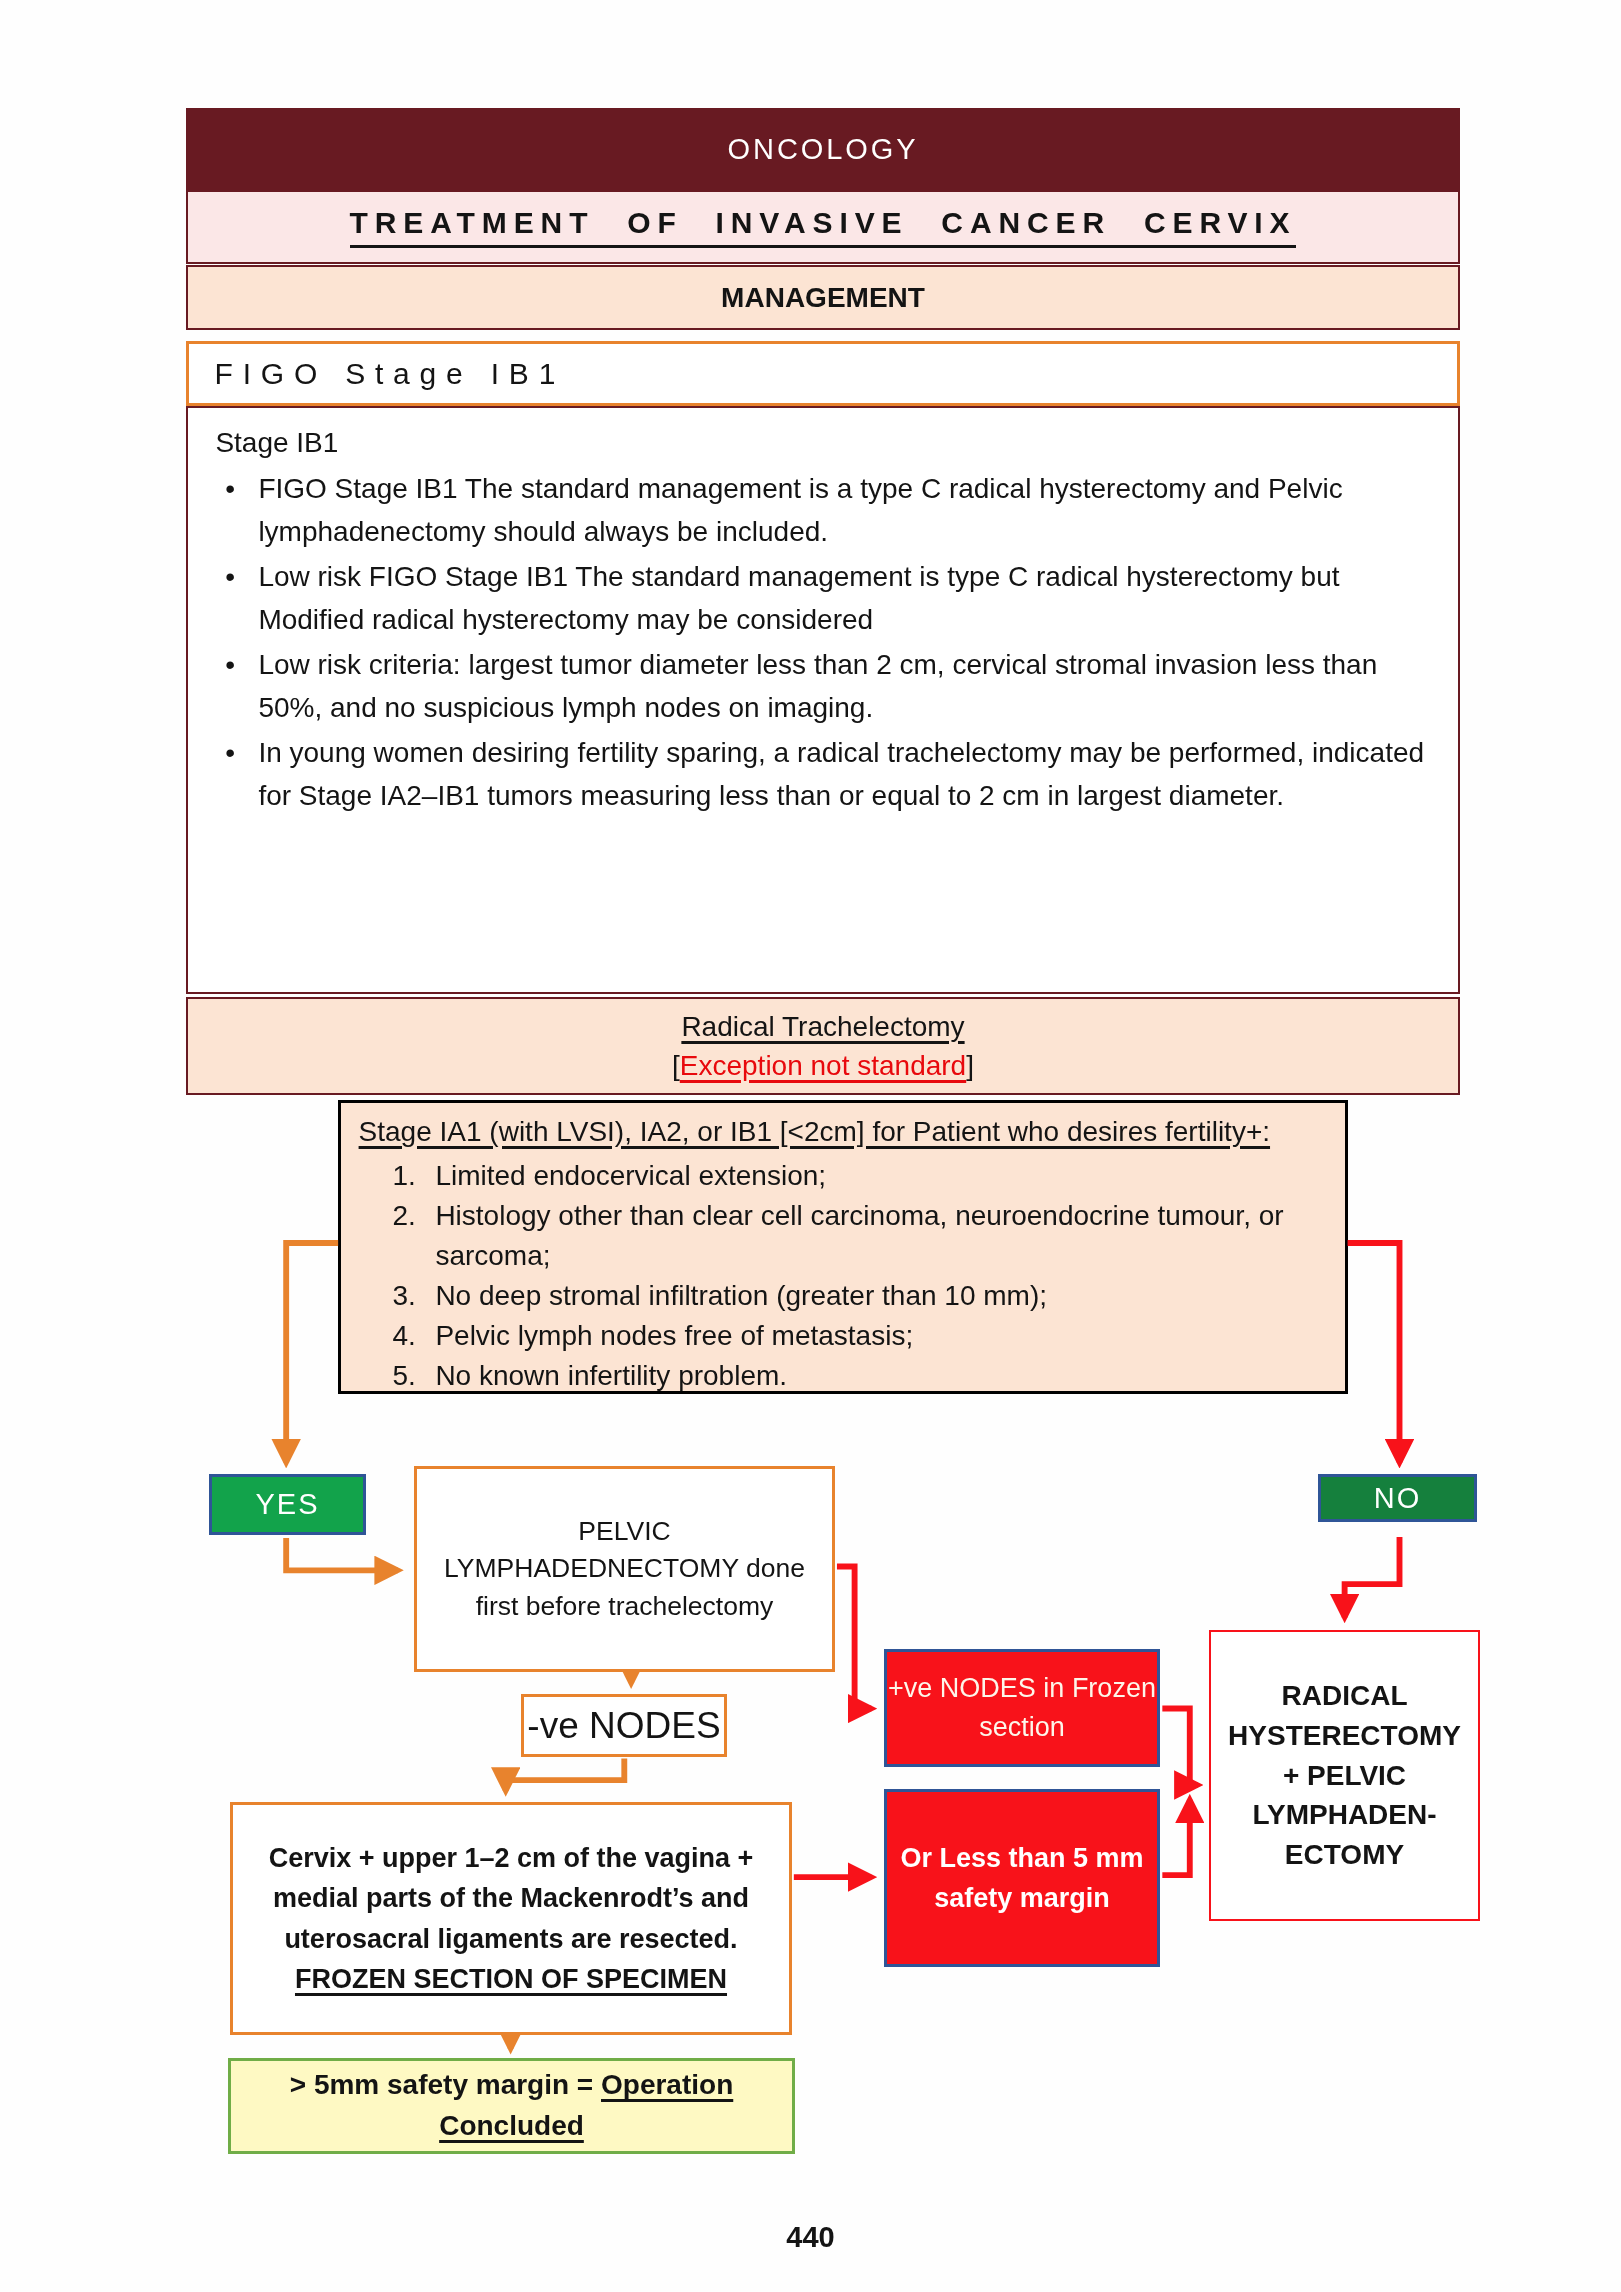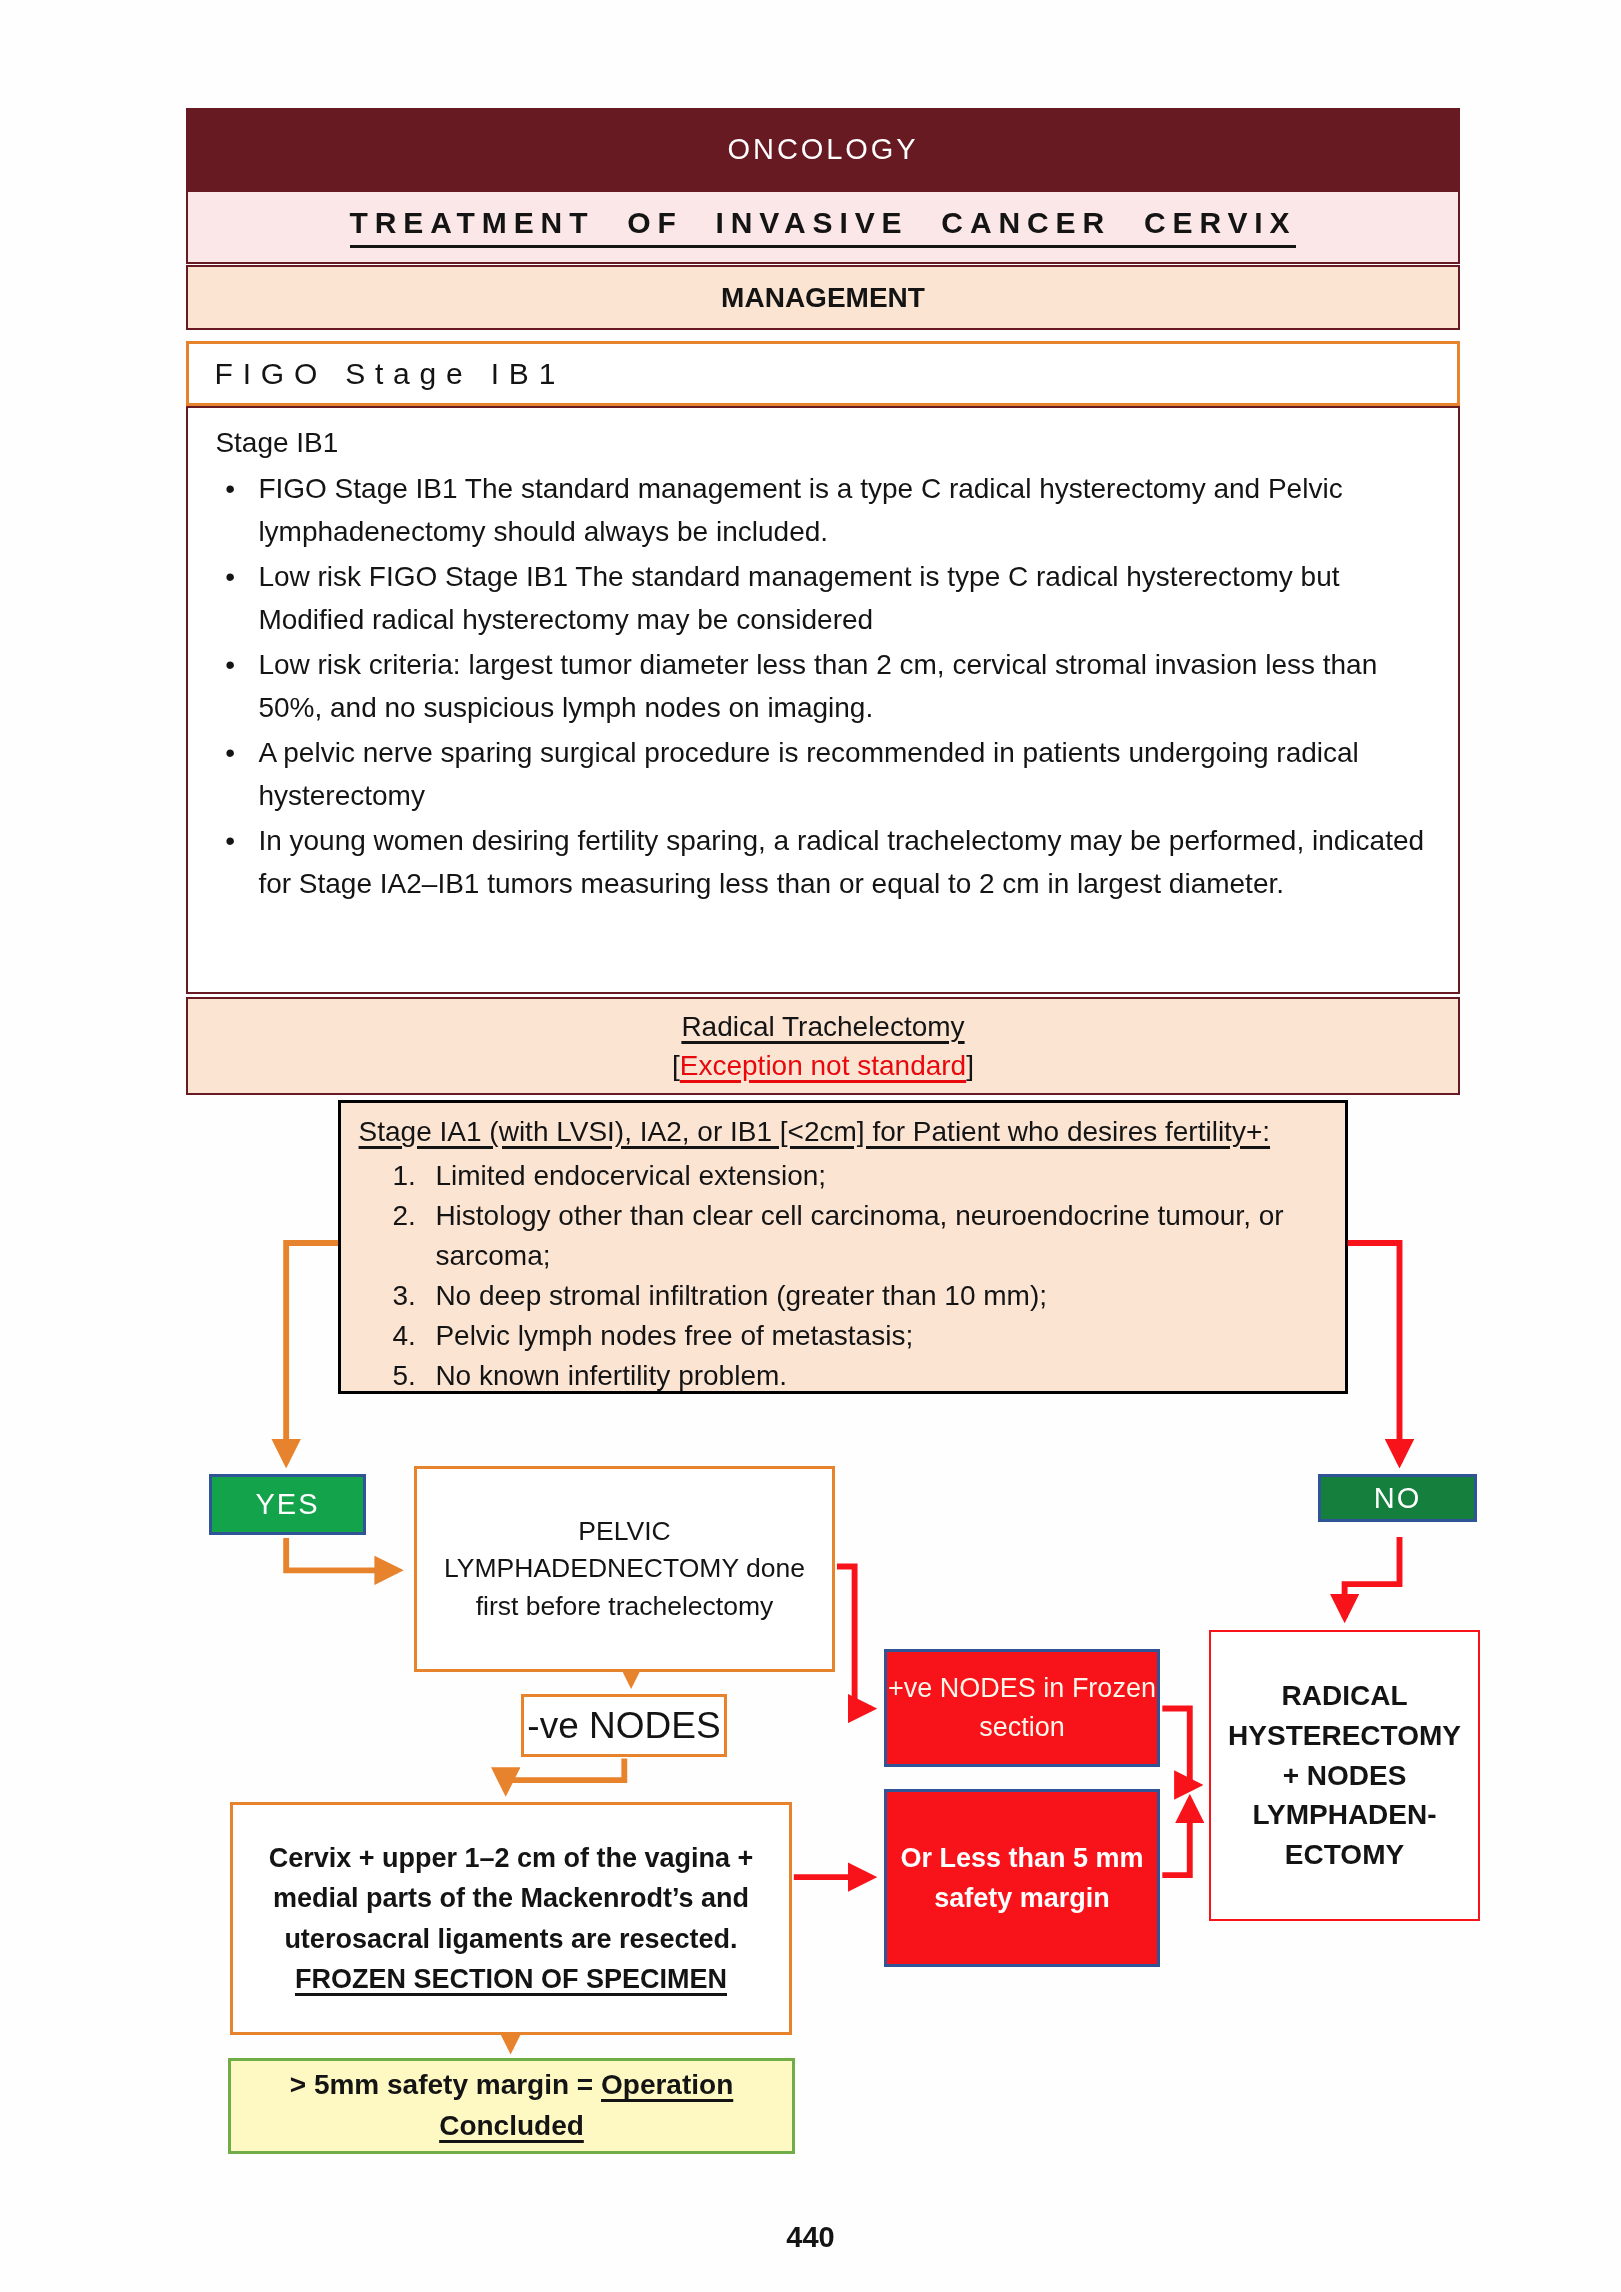--- a/index.html
+++ b/index.html
@@ -85,21 +85,20 @@
   <div class="abs figo-box">
     <span>FIGO Stage IB1</span>
   </div>
 
   <div class="abs main-box">
     <div class="heading">Stage IB1</div>
     <ul>
       <li>FIGO Stage IB1 The standard management is a type C radical hysterectomy and Pelvic lymphadenectomy should always be included.</li>
       <li>Low risk FIGO Stage IB1 The standard management is type C radical hysterectomy but Modified radical hysterectomy may be considered</li>
       <li>Low risk criteria: largest tumor diameter less than 2 cm, cervical stromal invasion less than 50%, and no suspicious lymph nodes on imaging.</li>
-      <li>A pelvic nerve sparing surgical procedure is recommended in patients undergoing radical hysterectomy</li>
       <li>In young women desiring fertility sparing, a radical trachelectomy may be performed, indicated for Stage IA2–IB1 tumors measuring less than or equal to 2 cm in largest diameter.</li>
     </ul>
   </div>
 
   <div class="abs trach-banner">
     <div><span class="u">Radical Trachelectomy</span></div>
     <div>
       <span class="u">[</span><span class="u red">Exception not standard</span><span class="u">]</span>
     </div>
   </div>
@@ -161,21 +160,21 @@
   </div>
 
   <div class="abs node node-cervix">
     <span>Cervix + upper 1–2 cm of the vagina + medial parts of the Mackenrodt’s and uterosacral ligaments are resected.</span>
     <span class="strong-u">FROZEN SECTION OF SPECIMEN</span>
   </div>
 
   <div class="abs node node-radical">
     <div>RADICAL</div>
     <div>HYSTERECTOMY</div>
-    <div>+ NODES</div>
+    <div>+ PELVIC</div>
     <div>LYMPHADEN-</div>
     <div>ECTOMY</div>
   </div>
 
   <div class="abs node node-concluded">
     <span><span>&gt; 5mm safety margin = </span><span class="u" style="text-decoration-thickness:2.9px;">Operation Concluded</span></span>
   </div>
 
   <div class="abs page-num">440</div>
 

